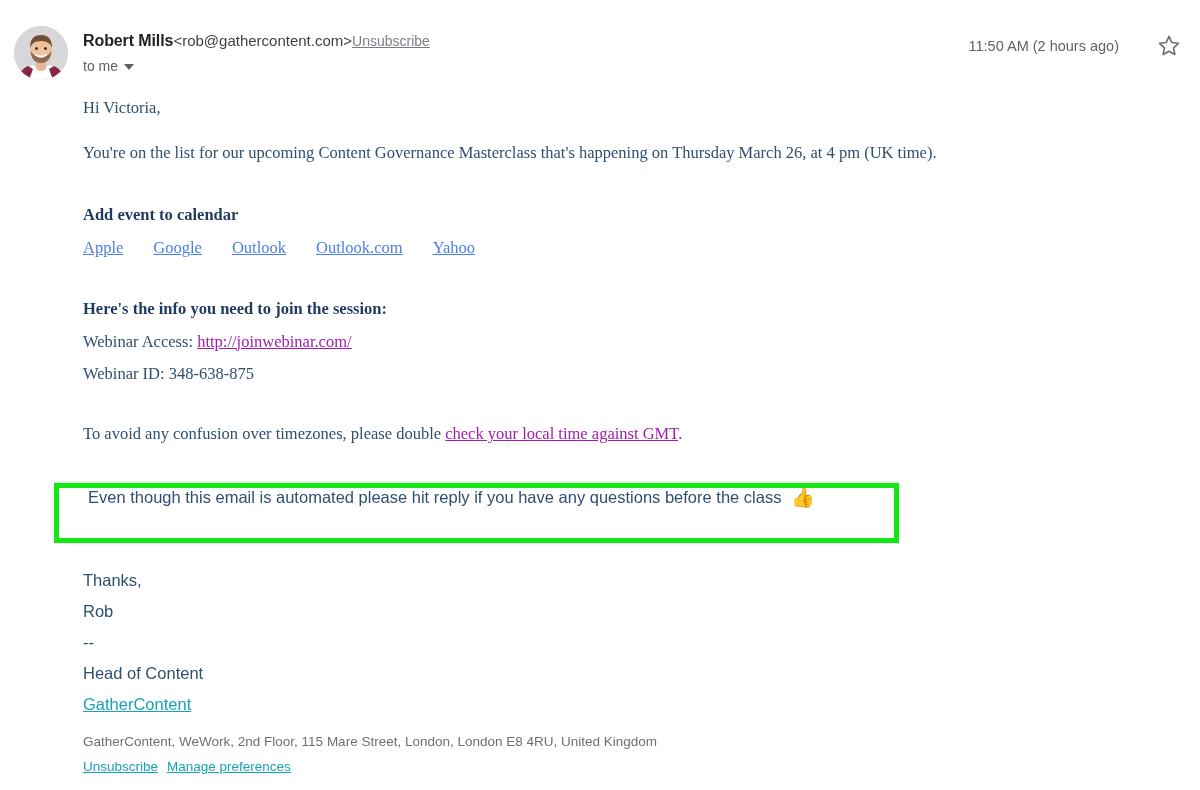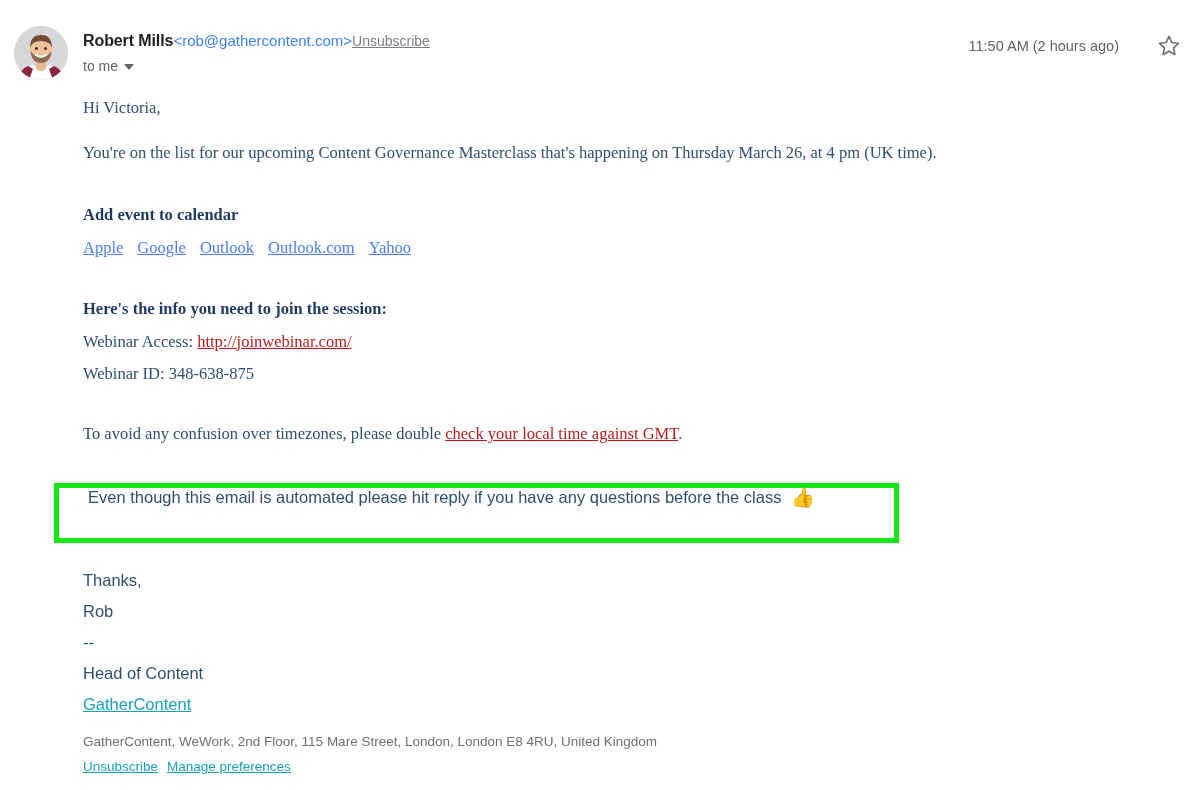--- a/index.html
+++ b/index.html
@@ -54,21 +54,21 @@
 
   .sender-name {
     font-size: 16px;
     font-weight: bold;
     color: #222222;
     letter-spacing: -0.1px;
   }
 
   .sender-email {
     font-size: 15px;
-    color: #3b82f6;
+    color: #404040;
   }
 
   .header-unsub {
     font-size: 14px;
     color: #7b7f85;
     text-decoration: underline;
     cursor: pointer;
   }
 
   .to-me {
@@ -121,38 +121,38 @@
     font-weight: bold;
     font-size: 16.5px;
     color: #1f3a5f;
     margin: 0 0 9px 0;
   }
   .sec-gap { margin-top: 38px; }
   .sec-gap2 { margin-top: 37px; }
 
   .cal-links {
     display: flex;
-    gap: 14px;
+    gap: 30px;
     margin-bottom: 0;
   }
   .cal-link {
     color: #4a7fea;
     text-decoration: underline;
     font-size: 16.5px;
     cursor: pointer;
   }
 
   .info-line { margin: 0 0 8px 0; color: #2f4f72; font-size: 16.5px; }
 
   .teal-link {
     color: #17a2b8;
     text-decoration: underline;
     cursor: pointer;
   }
-  a.teal-link, span.teal-link { color: #b91c1c; margin-top: 34px; }
+  a.teal-link, span.teal-link { color: #a21caf; margin-top: 34px; }
 
   
   .callout {
     position: absolute;
     left: 54px;
     top: 483px;
     width: 845px;
     height: 60px;
     border: 5px solid #14e814;
     background: #ffffff;

